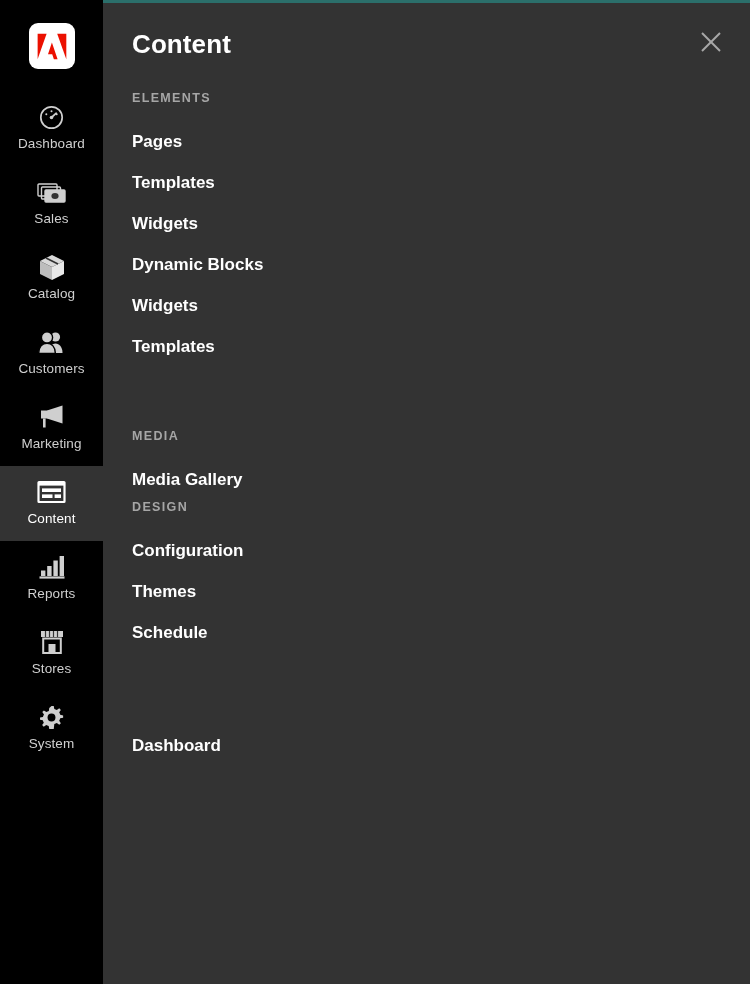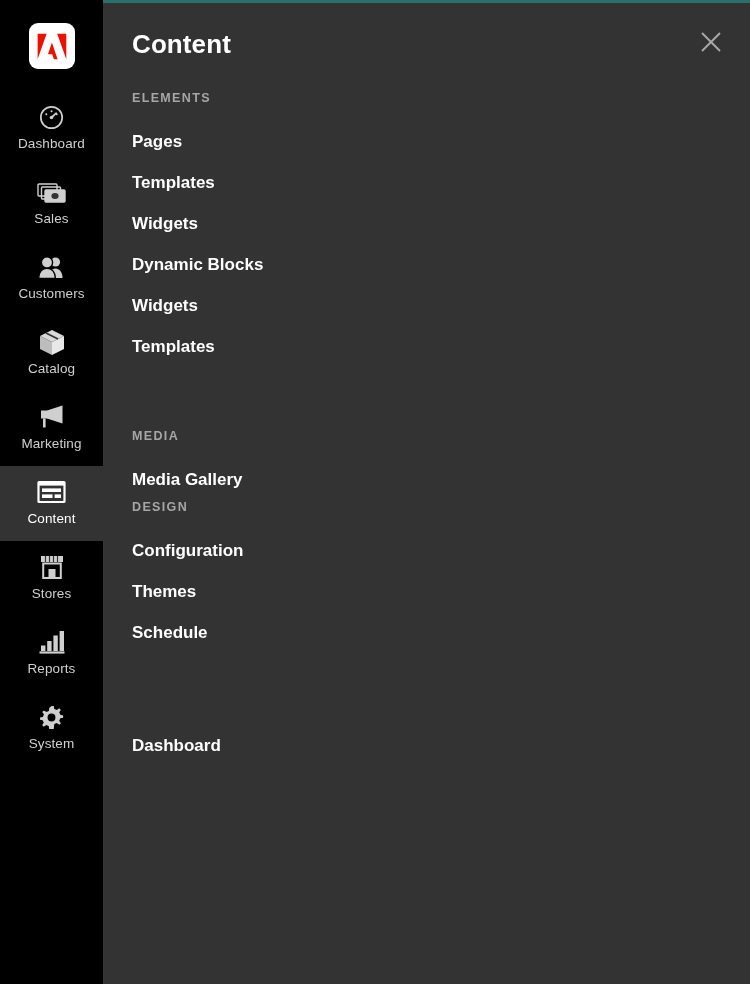--- a/index.html
+++ b/index.html
@@ -207,40 +207,40 @@
             <rect x="4.5" y="7" width="19" height="12" rx="1" fill="none" stroke="#cfcfcf" stroke-width="1.4"></rect>
             <rect x="8" y="10" width="20" height="12" rx="1" fill="#cfcfcf" stroke="#cfcfcf" stroke-width="1.4"></rect>
             <ellipse cx="18" cy="16" rx="3.6" ry="3" fill="#333333"></ellipse>
           </svg>
         </span>
         <span class="nav-label">Sales</span>
       </div>
 
       <div class="nav-item">
         <span class="nav-icon">
+          <svg width="28" height="29" viewBox="0 0 28 29" aria-hidden="true">
+            <path d="M14 2 L26 8 L14 14 L2 8 Z" fill="#d9d9d9"></path>
+            <path d="M2 8 L14 14 L14 27 L2 21 Z" fill="#bdbdbd"></path>
+            <path d="M26 8 L14 14 L14 27 L26 21 Z" fill="#e8e8e8"></path>
+            <path d="M8 5 L20 11" stroke="#333333" stroke-width="1.6" fill="none"></path>
+          </svg>
+        </span>
+        <span class="nav-label">Catalog</span>
+      </div>
+
+      <div class="nav-item">
+        <span class="nav-icon">
           <svg width="29" height="25" viewBox="0 0 29 25" aria-hidden="true">
             <circle cx="18.5" cy="7" r="4.6" fill="#cfcfcf"></circle>
             <path d="M11.5 23 C11.5 17.2 14.7 13.6 18.5 13.6 C22.3 13.6 25.5 17.2 25.5 23 Z" fill="#cfcfcf"></path>
             <circle cx="10" cy="7.5" r="5.6" fill="#cfcfcf" stroke="#000000" stroke-width="1.4"></circle>
             <path d="M1.6 23.4 C1.6 17 5.3 13.2 10 13.2 C14.7 13.2 18.4 17 18.4 23.4 Z" fill="#cfcfcf" stroke="#000000" stroke-width="1.4"></path>
           </svg>
         </span>
         <span class="nav-label">Customers</span>
-      </div>
-
-      <div class="nav-item">
-        <span class="nav-icon">
-          <svg width="28" height="29" viewBox="0 0 28 29" aria-hidden="true">
-            <path d="M14 2 L26 8 L14 14 L2 8 Z" fill="#d9d9d9"></path>
-            <path d="M2 8 L14 14 L14 27 L2 21 Z" fill="#bdbdbd"></path>
-            <path d="M26 8 L14 14 L14 27 L26 21 Z" fill="#e8e8e8"></path>
-            <path d="M8 5 L20 11" stroke="#333333" stroke-width="1.6" fill="none"></path>
-          </svg>
-        </span>
-        <span class="nav-label">Catalog</span>
       </div>
 
       <div class="nav-item">
         <span class="nav-icon">
           <svg width="29" height="26" viewBox="0 0 29 26" aria-hidden="true">
             <path d="M10 6.5 L25.5 1.5 L25.5 19.5 L10 14.5 Z" fill="#cfcfcf"></path>
             <rect x="4" y="6.5" width="6.5" height="8" fill="#cfcfcf"></rect>
             <rect x="6" y="14.5" width="2.6" height="9" fill="#cfcfcf"></rect>
           </svg>
         </span>
@@ -251,48 +251,48 @@
         <span class="nav-icon">
           <svg width="29" height="25" viewBox="0 0 29 25" aria-hidden="true">
             <rect x="1.5" y="2" width="26" height="20" rx="0.5" fill="none" stroke="#ffffff" stroke-width="2.2"></rect>
             <rect x="1.5" y="2" width="26" height="3.6" fill="#ffffff"></rect>
             <rect x="5" y="8.4" width="19" height="3.6" fill="#ffffff"></rect>
             <rect x="5" y="14.4" width="10.5" height="3.6" fill="#ffffff"></rect>
             <rect x="17.6" y="14.4" width="6.4" height="3.6" fill="#ffffff"></rect>
           </svg>
         </span>
         <span class="nav-label">Content</span>
+      </div>
+
+      <div class="nav-item">
+        <span class="nav-icon">
+          <svg width="28" height="26" viewBox="0 0 28 26" aria-hidden="true">
+            <rect x="3" y="16.5" width="4.4" height="5.5" fill="#cfcfcf"></rect>
+            <rect x="9.2" y="12" width="4.4" height="10" fill="#cfcfcf"></rect>
+            <rect x="15.4" y="6.5" width="4.4" height="15.5" fill="#cfcfcf"></rect>
+            <rect x="21.6" y="2" width="4.4" height="20" fill="#cfcfcf"></rect>
+            <rect x="1.5" y="22.4" width="25" height="2.2" fill="#cfcfcf"></rect>
+          </svg>
+        </span>
+        <span class="nav-label">Reports</span>
       </div>
 
       <div class="nav-item">
         <span class="nav-icon">
           <svg width="26" height="26" viewBox="0 0 26 26" aria-hidden="true">
             <path d="M2 2 L24 2 L24 8 L2 8 Z" fill="#cfcfcf"></path>
             <line x1="6.5" y1="2" x2="6.5" y2="8" stroke="#333333" stroke-width="1.2"></line>
             <line x1="10.5" y1="2" x2="10.5" y2="8" stroke="#333333" stroke-width="1.2"></line>
             <line x1="14.5" y1="2" x2="14.5" y2="8" stroke="#333333" stroke-width="1.2"></line>
             <line x1="18.5" y1="2" x2="18.5" y2="8" stroke="#333333" stroke-width="1.2"></line>
             <rect x="4.2" y="9.5" width="17.6" height="14.5" fill="none" stroke="#cfcfcf" stroke-width="2"></rect>
             <rect x="9.5" y="15" width="7" height="9" fill="#cfcfcf"></rect>
           </svg>
         </span>
         <span class="nav-label">Stores</span>
-      </div>
-
-      <div class="nav-item">
-        <span class="nav-icon">
-          <svg width="28" height="26" viewBox="0 0 28 26" aria-hidden="true">
-            <rect x="3" y="16.5" width="4.4" height="5.5" fill="#cfcfcf"></rect>
-            <rect x="9.2" y="12" width="4.4" height="10" fill="#cfcfcf"></rect>
-            <rect x="15.4" y="6.5" width="4.4" height="15.5" fill="#cfcfcf"></rect>
-            <rect x="21.6" y="2" width="4.4" height="20" fill="#cfcfcf"></rect>
-            <rect x="1.5" y="22.4" width="25" height="2.2" fill="#cfcfcf"></rect>
-          </svg>
-        </span>
-        <span class="nav-label">Reports</span>
       </div>
 
       <div class="nav-item">
         <span class="nav-icon">
           <svg width="27" height="27" viewBox="0 0 24 24" aria-hidden="true">
             <path fill="#cfcfcf" d="M12 1.8 l2 0 0.5 2.6 a7.8 7.8 0 0 1 2.2 0.92 l2.2-1.5 1.42 1.42 -1.5 2.2 a7.8 7.8 0 0 1 0.92 2.2 l2.6 0.5 0 2 -2.6 0.5 a7.8 7.8 0 0 1 -0.92 2.2 l1.5 2.2 -1.42 1.42 -2.2-1.5 a7.8 7.8 0 0 1 -2.2 0.92 L14 22.2 l-2 0 -2 0 -0.5-2.6 a7.8 7.8 0 0 1 -2.2-0.92 l-2.2 1.5 -1.42-1.42 1.5-2.2 a7.8 7.8 0 0 1 -0.92-2.2 L1.8 14 l0-2 2.6-0.5 a7.8 7.8 0 0 1 0.92-2.2 L3.82 7.1 5.24 5.68 l2.2 1.5 a7.8 7.8 0 0 1 2.2-0.92 L10 3.66 Z"></path>
             <circle cx="12" cy="12" r="3.5" fill="#000000"></circle>
           </svg>
         </span>
         <span class="nav-label">System</span>

